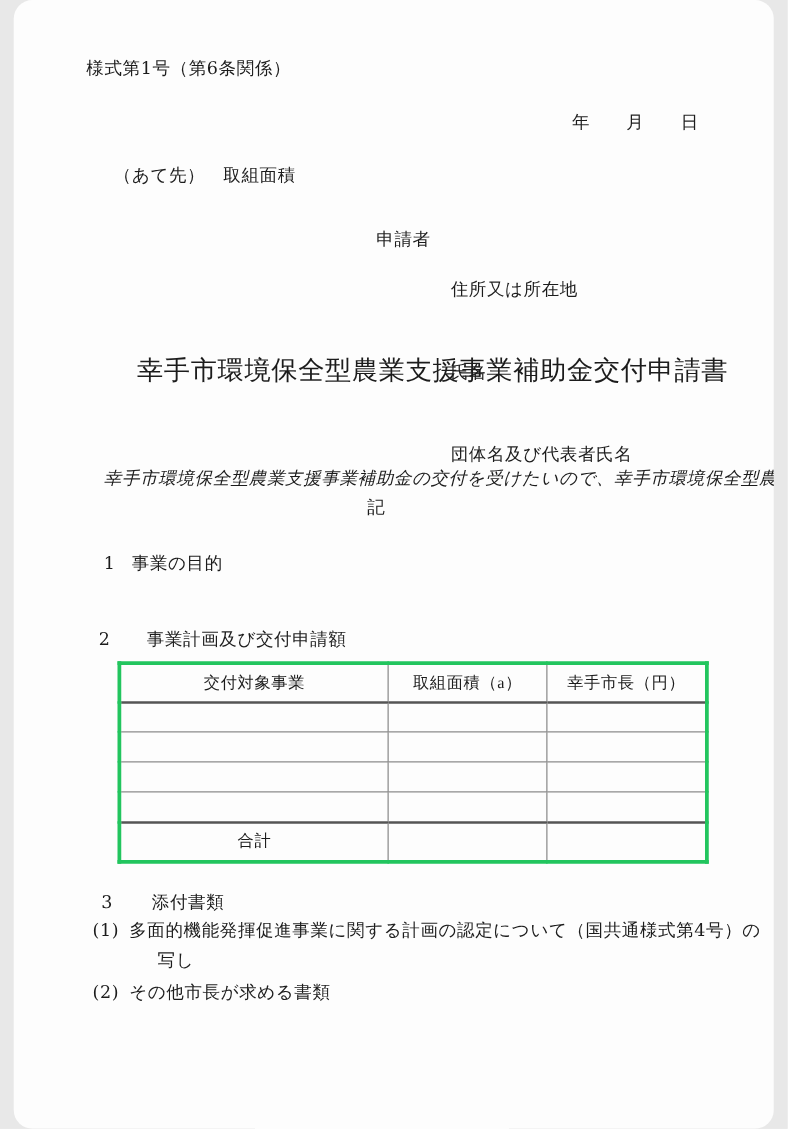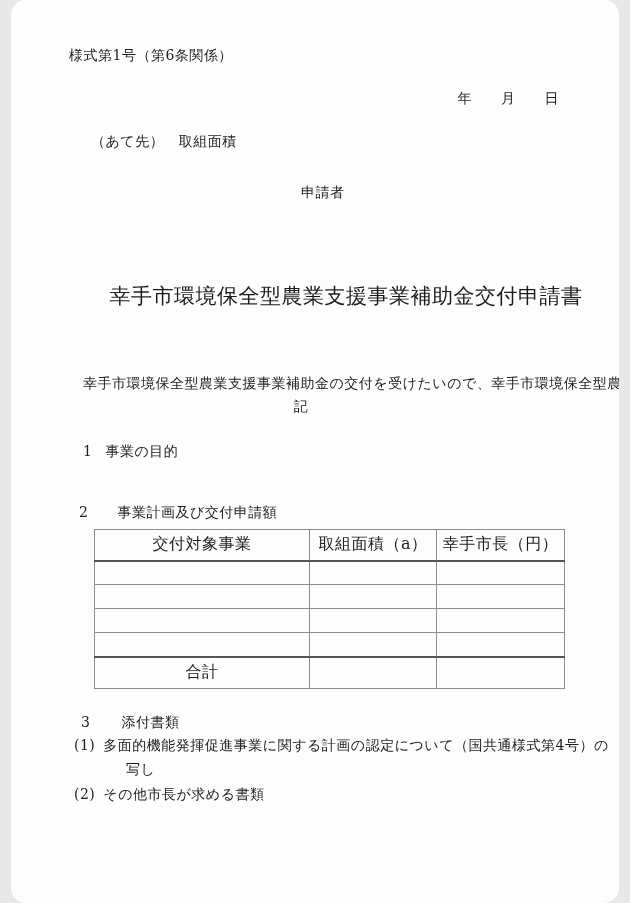--- a/index.html
+++ b/index.html
@@ -31,44 +31,45 @@
   .applicant-fields div { line-height: 26px; }
 
   .doc-title {
     left: 0; right: 0; top: 285px;
     text-align: center;
     padding-left: 62px;
     font-size: 21px;
     line-height: 22px;
   }
 
-  .body-paragraph { left: 58px; top: 330px; width: 492px; }
+  .body-paragraph { left: 58px; top: 330px; width: 492px; font-style: italic; }
   .body-paragraph div { line-height: 26px; }
   .body-paragraph .indent { text-indent: 14px; }
 
   .ki-marker { left: 0; right: 0; top: 396px; text-align: center; padding-right: 28px; }
 
   .numbered { display: flex; }
   .section-1 { left: 72px; top: 441px; }
   .section-1 .num-gap { margin-left: 13px; }
   .section-2 { left: 68px; top: 502px; }
   .section-2 .num-gap { margin-left: 29px; }
   .section-3 { left: 70px; top: 712px; }
   .section-3 .num-gap { margin-left: 31px; }
 
   table.plan-table {
     position: absolute;
     left: 83px; top: 529px;
     width: 470px;
     border-collapse: collapse;
     table-layout: fixed;
-    font-size: 16px;
+    font-size: 13px;
     letter-spacing: 0.5px;
     color: #1c1c1c;
-    border: 1px solid #22c55e;
+    border: 3px solid #22c55e;
+    font-family: Liberation Serif, serif;
   }
   .plan-table th, .plan-table td {
     border: 1px solid #8c8c8c;
     text-align: center;
     font-weight: normal;
     padding: 0;
   }
   .plan-table thead tr { height: 31px; }
   .plan-table thead th { border-bottom: 2px solid #555555; }
   .plan-table tbody tr { height: 24px; }
@@ -86,20 +87,25 @@
 <div class="page">
 
   <div class="abs form-number">様式第1号（第6条関係）</div>
 
   <div class="abs date-line">年　　月　　日</div>
 
   <div class="abs addressee">（あて先）　取組面積</div>
 
   <div class="abs applicant">
     <div class="applicant-label">申請者</div>
+    <div class="applicant-fields">
+      <div>住所又は所在地</div>
+      <div>氏名</div>
+      <div>団体名及び代表者氏名</div>
+    </div>
   </div>
 
   <div class="abs doc-title">幸手市環境保全型農業支援事業補助金交付申請書</div>
 
   <div class="abs body-paragraph">
     <div class="indent">幸手市環境保全型農業支援事業補助金の交付を受けたいので、幸手市環境保全型農</div>
   </div>
 
   <div class="abs ki-marker">記</div>
 

